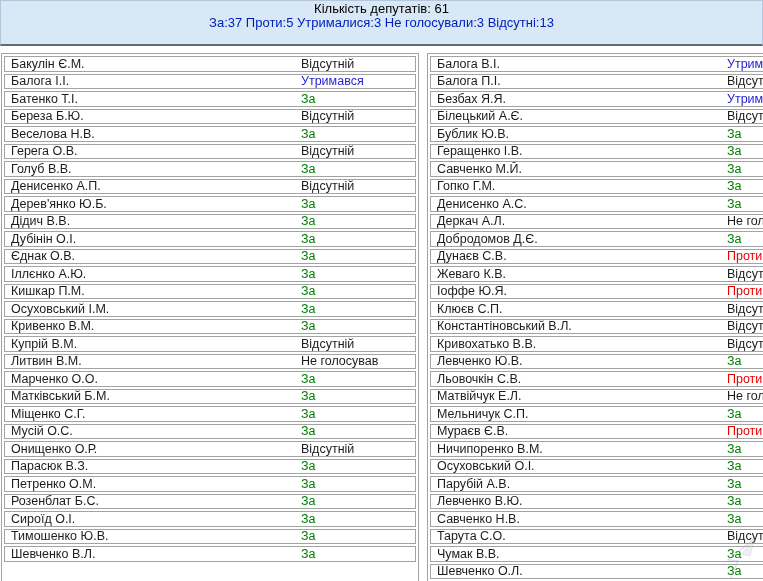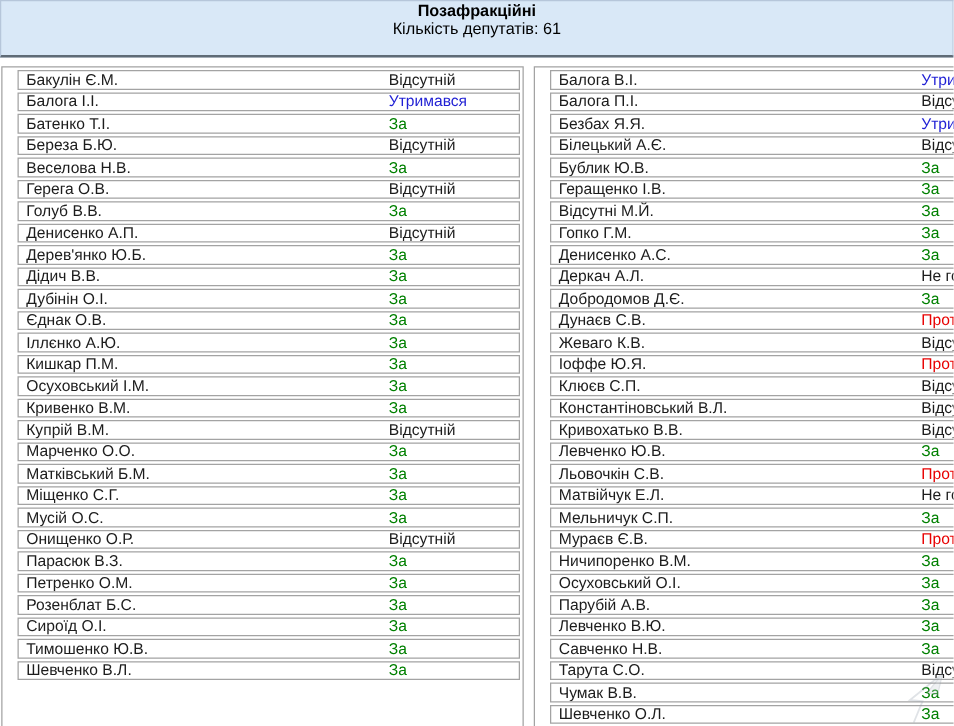--- a/index.html
+++ b/index.html
@@ -28,21 +28,21 @@
     display:flex;
     gap:8px;
     margin-top:7px;
     padding-left:1px;
   }
   .vote-table{
     box-sizing:border-box;
     flex:0 0 418px;
     width:418px;
     border:1px solid #a3a3a3;
-    padding:2px 2px 0 12px;
+    padding:2px 2px 0 2px;
     background:#ffffff;
   }
   .row{
     box-sizing:border-box;
     position:relative;
     height:15.5px;
     border:1px solid #a3a3a3;
     margin-bottom:2px;
     background:#ffffff;
     line-height:13px;
@@ -65,22 +65,22 @@
     opacity:0.30;
     pointer-events:none;
   }
 </style>
 </head>
 <body>
 
 <div class="page">
 
   <div class="header">
-    <div class="title">Позафракційні</div>
     <div class="count">Кількість депутатів: 61</div>
+    <div class="summary">За:37 Проти:5 Утрималися:3 Не голосували:3 Відсутні:13</div>
   </div>
 
   <div class="tables">
 
     <div class="vote-table">
 
         <div class="row">
           <span class="name">Бакулін Є.М.</span>
           <span class="vote" style="color: rgb(28, 28, 28);">Відсутній</span>
         </div>
@@ -159,20 +159,24 @@
         <div class="row">
           <span class="name">Кривенко В.М.</span>
           <span class="vote" style="color: rgb(0, 128, 0);">За</span>
         </div>
 
         <div class="row">
           <span class="name">Купрій В.М.</span>
           <span class="vote" style="color: rgb(28, 28, 28);">Відсутній</span>
         </div>
 
+        <div class="row">
+          <span class="name">Литвин В.М.</span>
+          <span class="vote" style="color: rgb(28, 28, 28);">Не голосував</span>
+        </div>
 
         <div class="row">
           <span class="name">Марченко О.О.</span>
           <span class="vote" style="color: rgb(0, 128, 0);">За</span>
         </div>
 
         <div class="row">
           <span class="name">Матківський Б.М.</span>
           <span class="vote" style="color: rgb(0, 128, 0);">За</span>
         </div>
@@ -249,21 +253,21 @@
           <span class="name">Бублик Ю.В.</span>
           <span class="vote" style="color: rgb(0, 128, 0);">За</span>
         </div>
 
         <div class="row">
           <span class="name">Геращенко І.В.</span>
           <span class="vote" style="color: rgb(0, 128, 0);">За</span>
         </div>
 
         <div class="row">
-          <span class="name">Відсутні М.Й.</span>
+          <span class="name">Савченко М.Й.</span>
           <span class="vote" style="color: rgb(0, 128, 0);">За</span>
         </div>
 
         <div class="row">
           <span class="name">Гопко Г.М.</span>
           <span class="vote" style="color: rgb(0, 128, 0);">За</span>
         </div>
 
         <div class="row">
           <span class="name">Денисенко А.С.</span>

